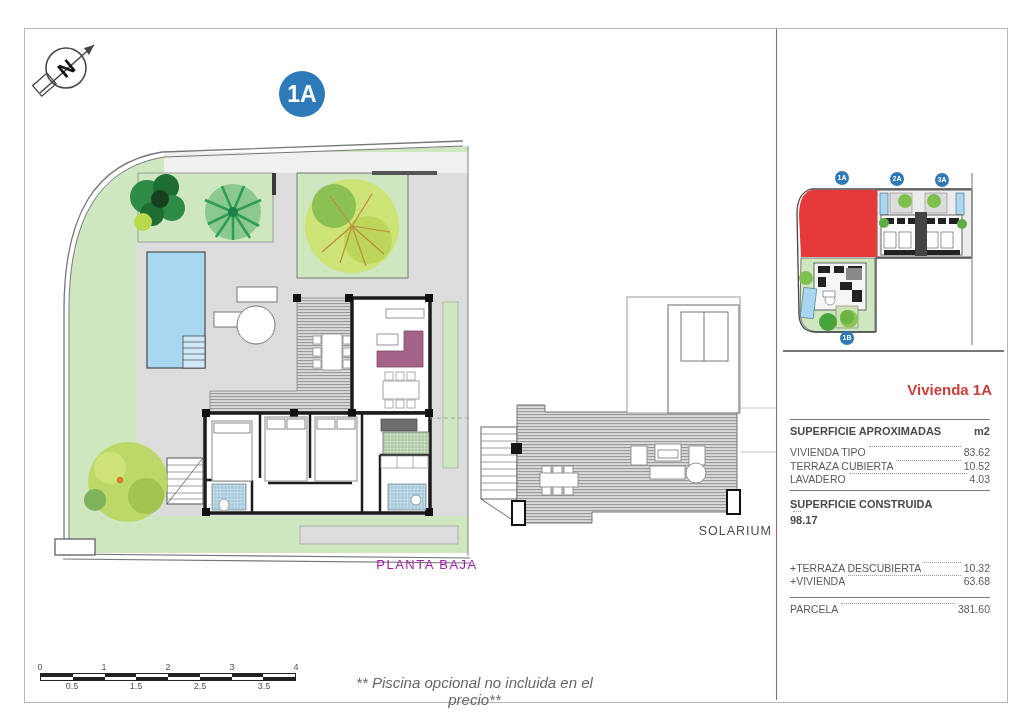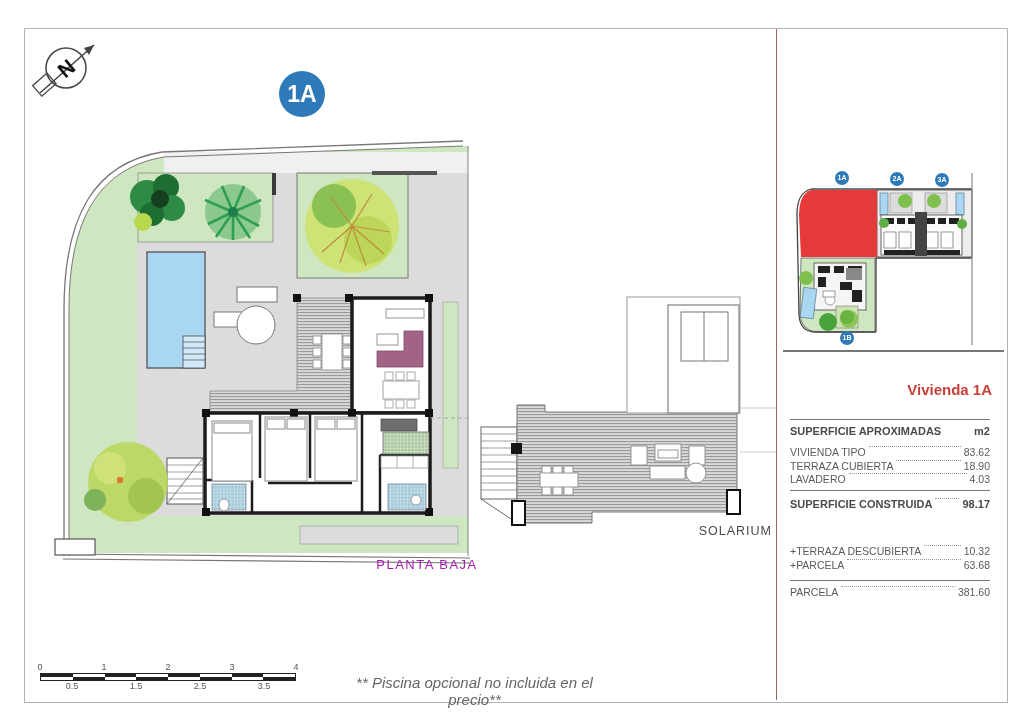--- a/index.html
+++ b/index.html
@@ -18,21 +18,21 @@
   .panel-title{position:absolute;left:788px;top:381px;width:204px;text-align:right;
                font-weight:bold;font-size:15px;color:#c8403c;}
   .area-table{position:absolute;left:790px;top:412px;width:200px;color:#5a5a5a;font-size:10.5px;}
   .rule{border-top:1.5px solid #7a7a7a;height:0;}
   .r1{margin-top:7px;} .r2{margin-top:3px;} .r3{margin-top:8px;}
   .t-header{display:flex;justify-content:space-between;font-weight:bold;font-size:11px;
             color:#4a4a4a;margin-top:5px;}
   .t-row{display:flex;align-items:flex-start;line-height:13.5px;}
   .t-row.first{margin-top:9px;}
   .t-row .dots{flex:1;border-bottom:1.3px dotted #999;margin:0 3px 2px 3px;min-width:8px;}
-  .t-total{font-weight:bold;font-size:11px;color:#4a4a4a;margin-top:7px;}
+  .t-total{font-weight:bold;font-size:11px;color:#4a4a4a;margin-top:7px;flex-direction:column;}
   .t-spacer{height:34px;}
   .t-parcel{margin-top:5px;}
   .scalebar{position:absolute;left:40px;top:662px;width:256px;font-size:9px;color:#555;}
   .sb-top,.sb-bottom{position:relative;height:11px;}
   .sb-top span,.sb-bottom span{position:absolute;transform:translateX(-50%);}
   .sb-bar{position:relative;height:8px;border:1px solid #222;display:grid;
           grid-template-columns:repeat(8,1fr);grid-template-rows:repeat(2,1fr);box-sizing:border-box;}
   .sb-bar i{display:block;}
   .sb-bar i.b{background:#222;}
   .footnote{position:absolute;left:352px;top:674px;width:245px;text-align:center;
@@ -353,41 +353,41 @@
       <span>m2</span>
     </div>
     <div class="t-row first">
       <span class="lbl">VIVIENDA TIPO</span>
       <span class="dots"></span>
       <span class="val">83.62</span>
     </div>
     <div class="t-row">
       <span class="lbl">TERRAZA CUBIERTA</span>
       <span class="dots"></span>
-      <span class="val">18.90</span>
+      <span class="val">10.52</span>
     </div>
     <div class="t-row">
       <span class="lbl">LAVADERO</span>
       <span class="dots"></span>
       <span class="val">4.03</span>
     </div>
     <div class="rule r2"></div>
     <div class="t-row t-total">
       <span class="lbl">SUPERFICIE CONSTRUIDA</span>
       <span class="dots"></span>
       <span class="val">98.17</span>
     </div>
     <div class="t-spacer"></div>
     <div class="t-row">
       <span class="lbl">+TERRAZA DESCUBIERTA</span>
       <span class="dots"></span>
       <span class="val">10.32</span>
     </div>
     <div class="t-row">
-      <span class="lbl">+PARCELA</span>
+      <span class="lbl">+VIVIENDA</span>
       <span class="dots"></span>
       <span class="val">63.68</span>
     </div>
     <div class="rule r3"></div>
     <div class="t-row t-parcel">
       <span class="lbl">PARCELA</span>
       <span class="dots"></span>
       <span class="val">381.60</span>
     </div>
   </div>

